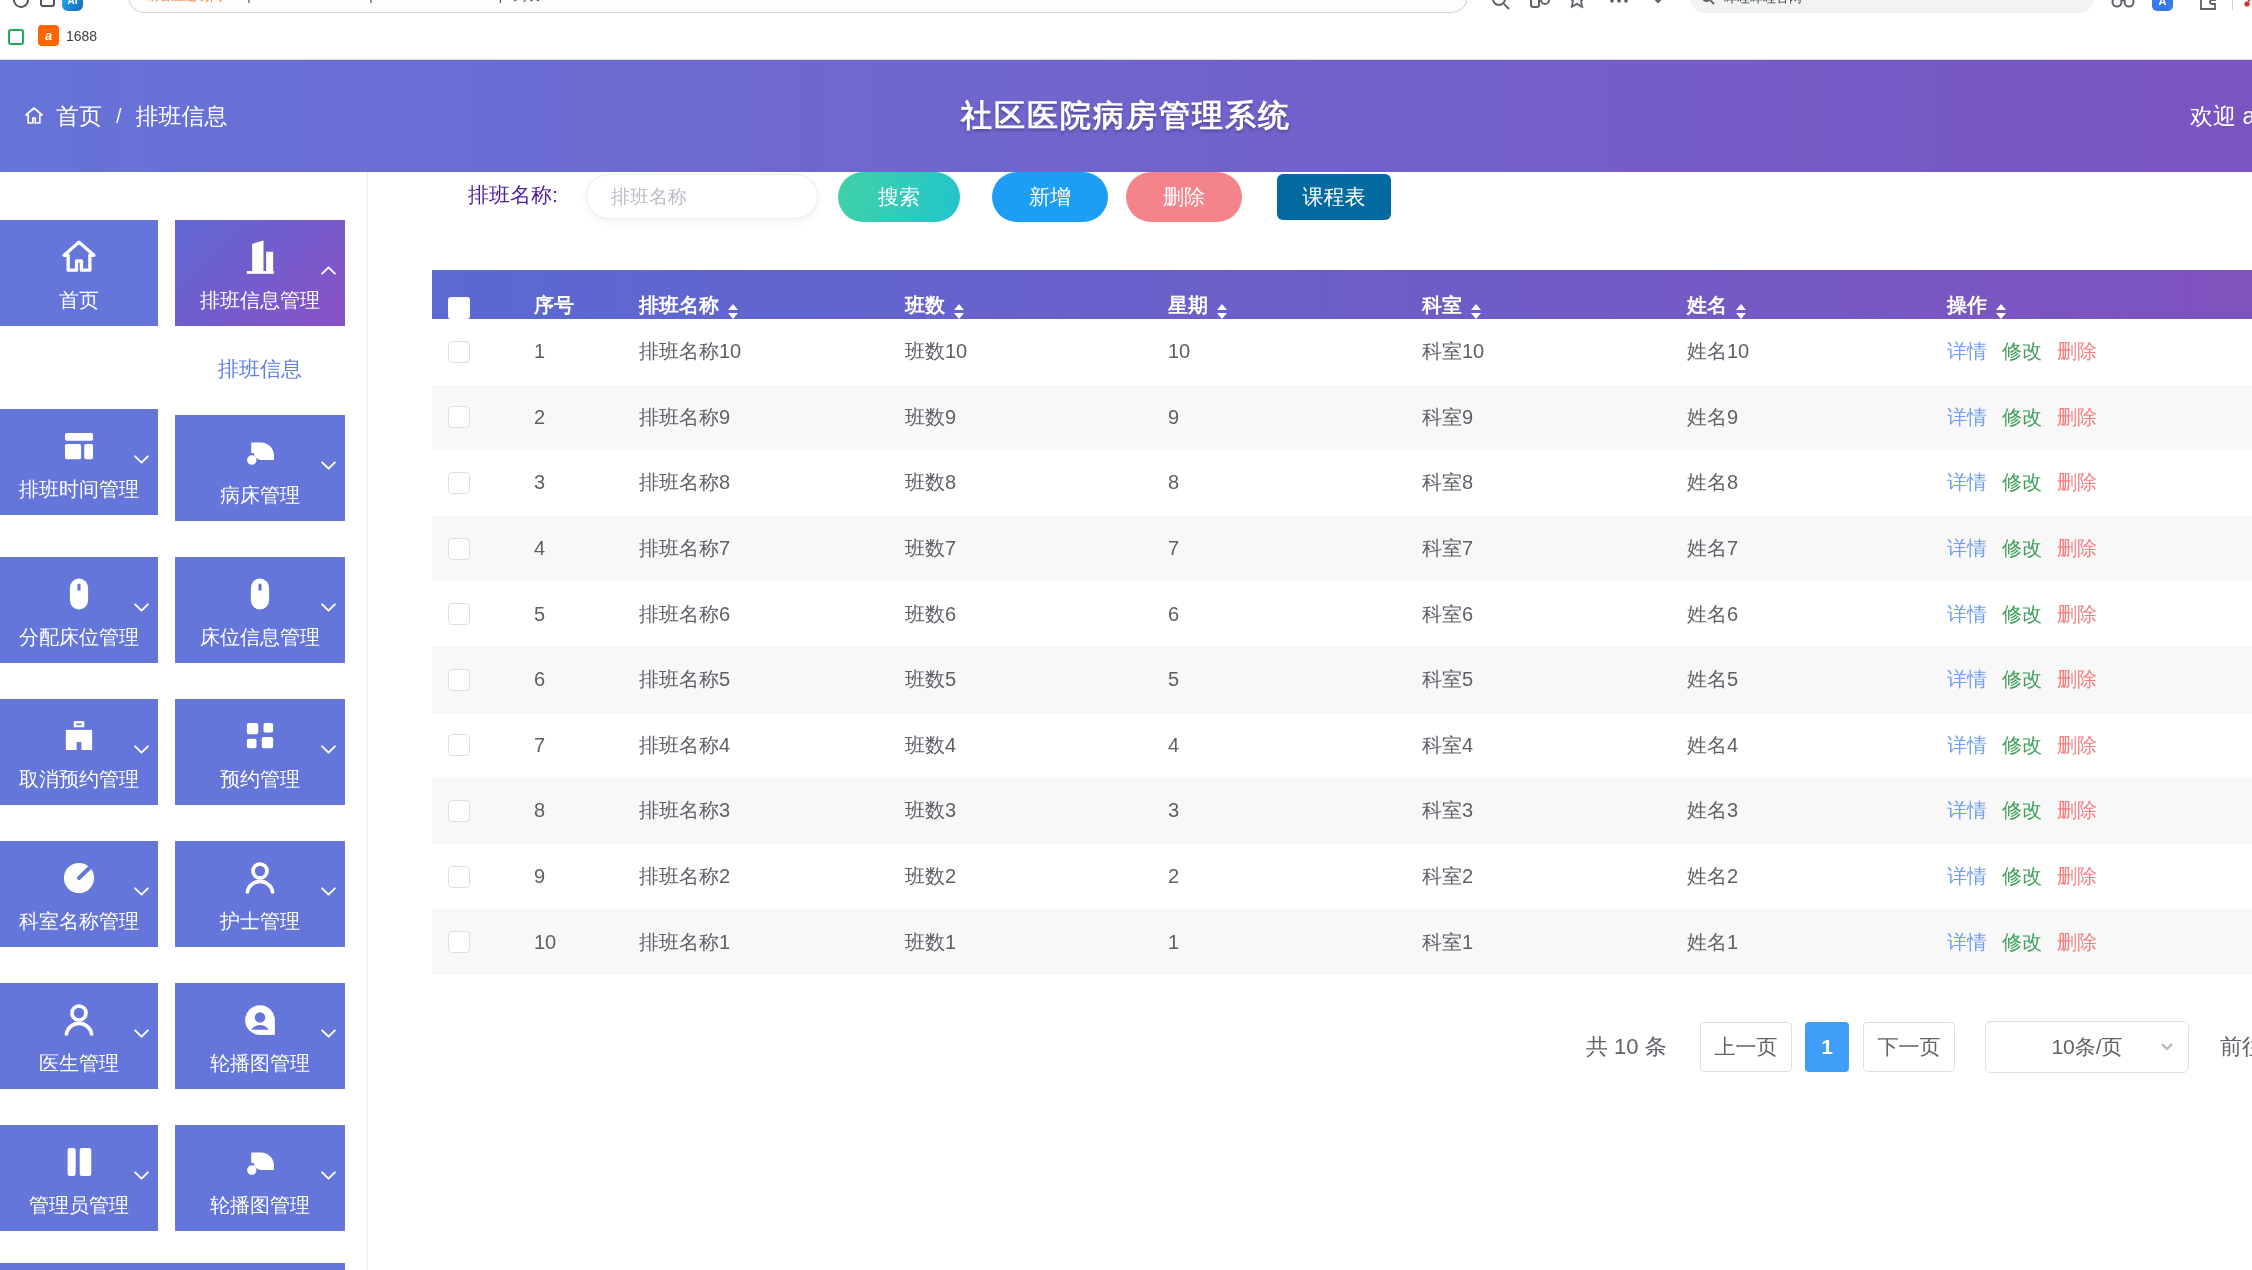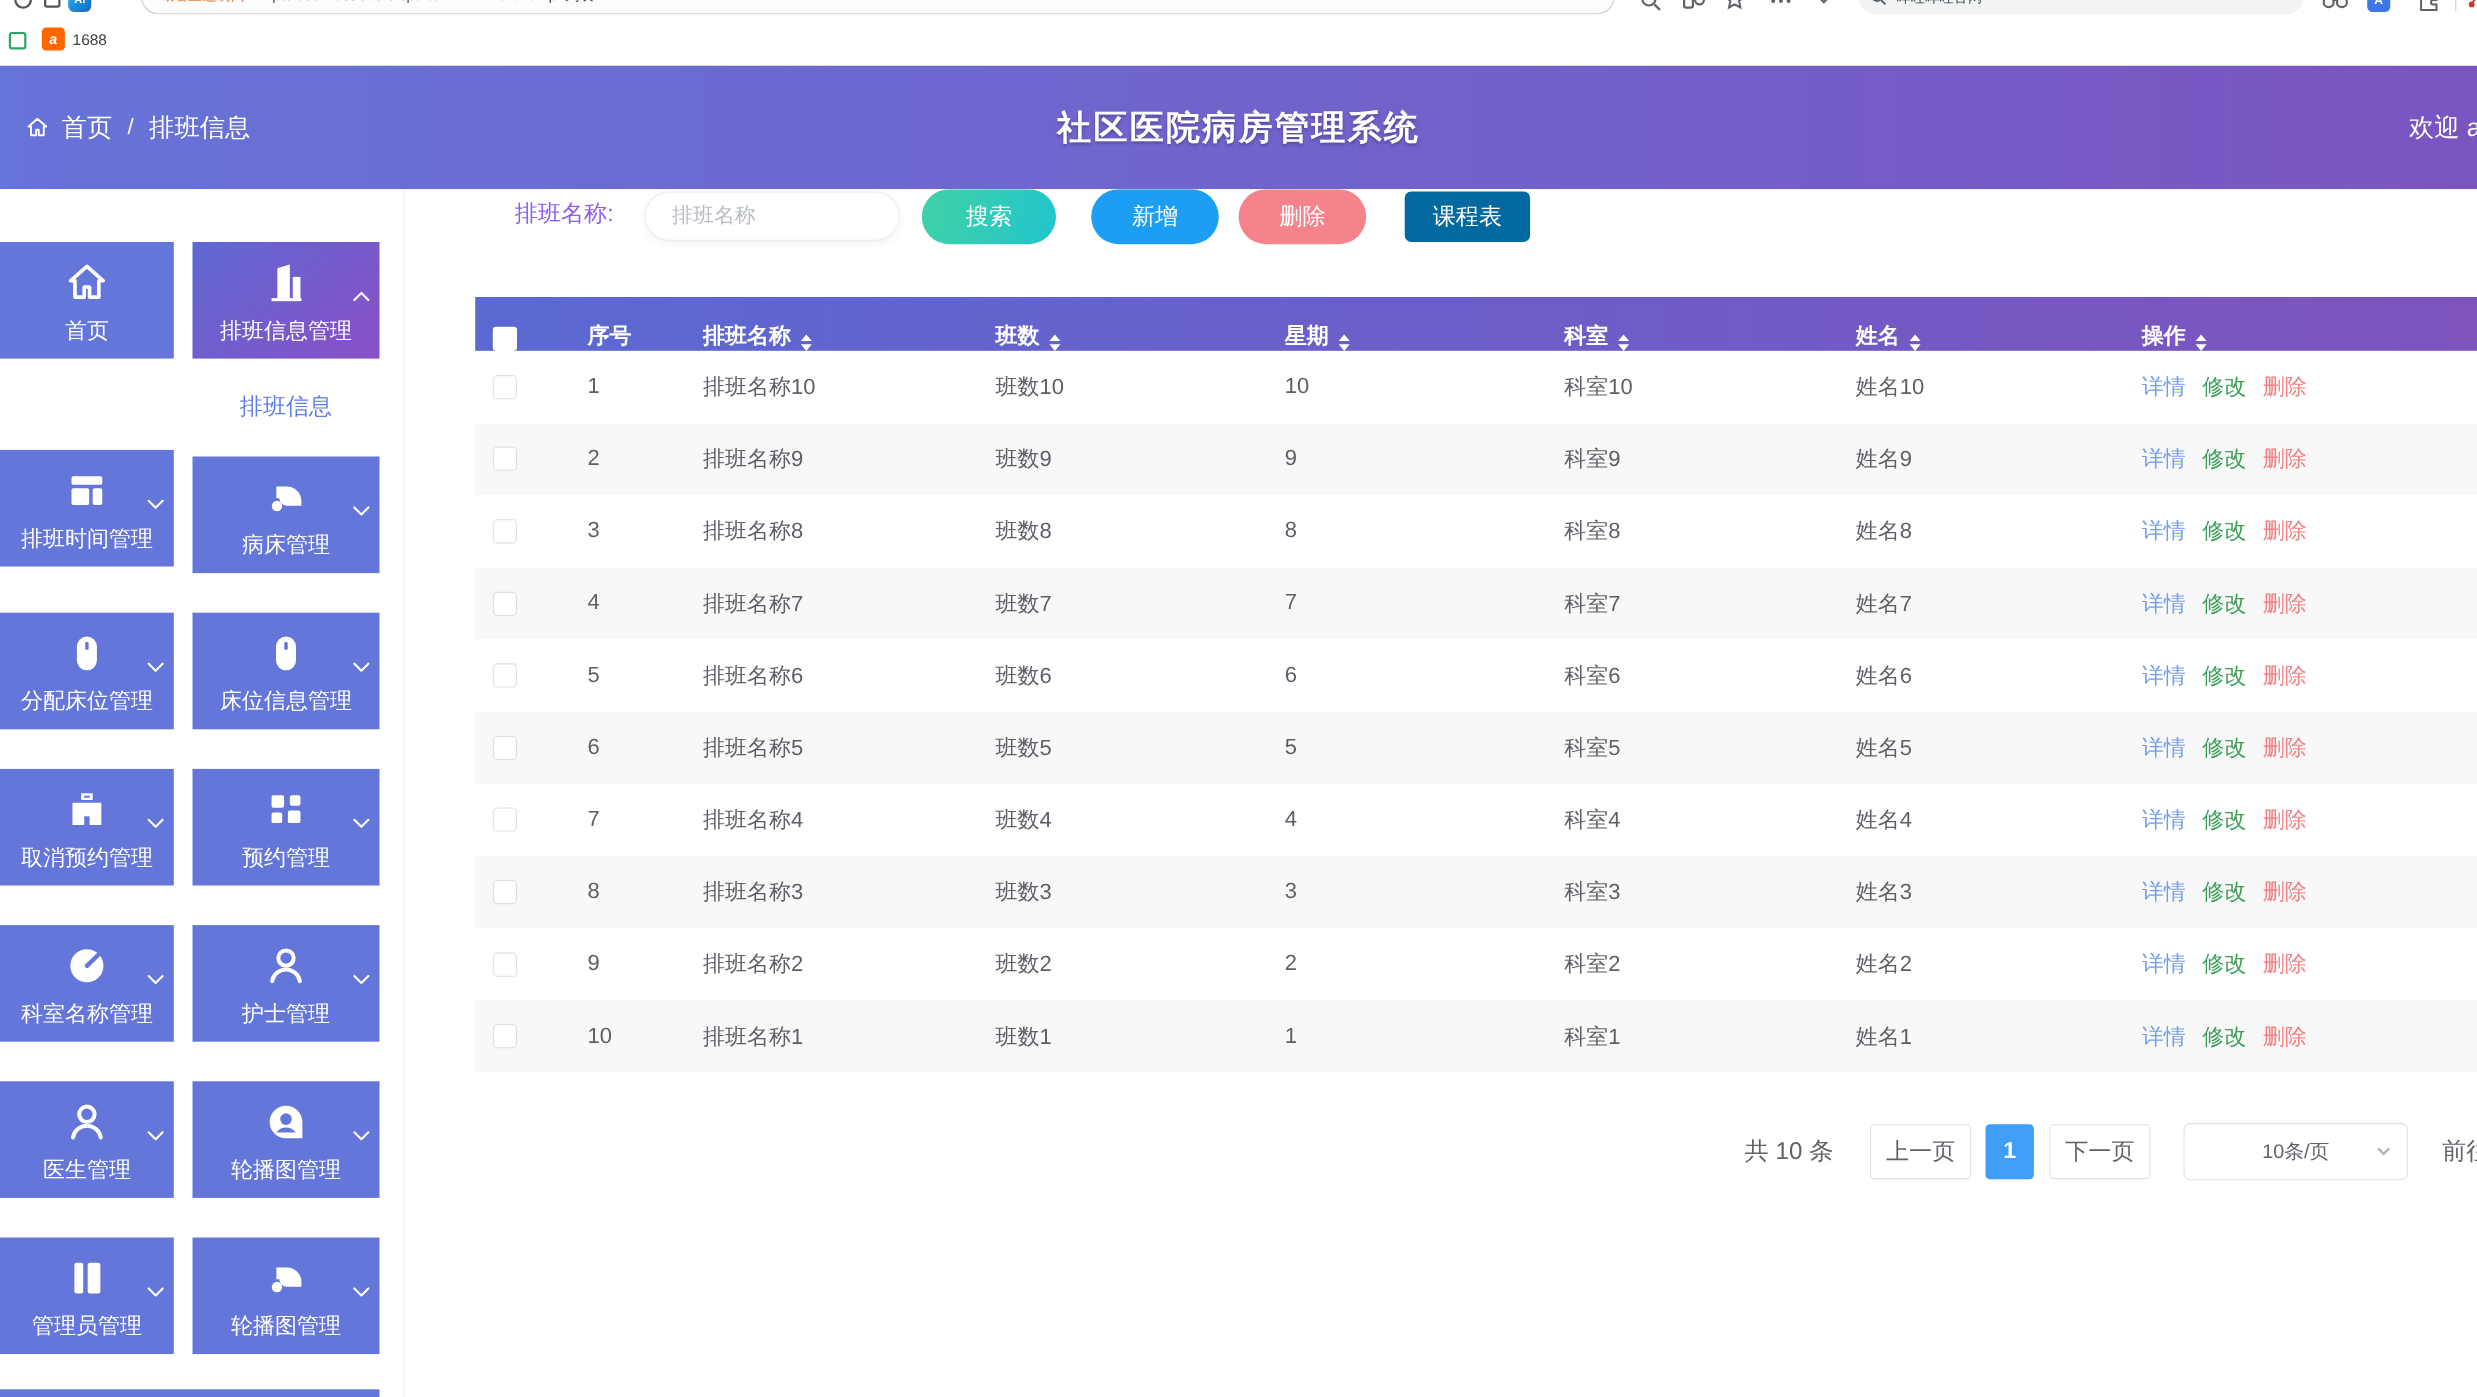--- a/index.html
+++ b/index.html
@@ -57,21 +57,21 @@
   .tile-icon svg{width:42px;height:42px;}
   .tile-label{position:absolute;left:0;right:0;bottom:12px;text-align:center;font-size:20px;white-space:nowrap;}
   .tile-chevron{position:absolute;right:8px;top:42px;}
   .submenu-link{position:absolute;left:175px;width:170px;top:183px;text-align:center;color:#5f7de8;font-size:21px;}
   .side-sliver{position:absolute;left:0;top:1091px;width:345px;height:7px;background:#6476d9;}
 
   
   .main{position:absolute;left:368px;top:172px;width:1884px;height:1098px;background:#fff;overflow:hidden;}
 
   
-  .filter-label{position:absolute;left:100px;top:11px;font-size:21px;color:#8b5cf6;line-height:46px;height:46px;top:0px;}
+  .filter-label{position:absolute;left:100px;top:11px;font-size:21px;color:#4c1d95;line-height:46px;height:46px;top:0px;}
   .filter-input{position:absolute;left:218px;top:2px;width:232px;height:45px;border:1px solid #ececec;border-radius:23px;
                 padding:0 24px;font-size:19px;color:#333;outline:none;box-shadow:0 3px 8px rgba(0,0,0,.05);
                 font-family:inherit;}
   .filter-input::placeholder{color:#b8bcc4;}
   .pill-btn{position:absolute;top:0;height:50px;border:none;border-radius:25px;color:#fff;font-size:21px;
             font-family:inherit;cursor:pointer;text-align:center;}
   .btn-search{left:470px;width:122px;background:linear-gradient(100deg,#40d1a6,#22c5cd);}
   .btn-add{left:624px;width:116px;background:#1b9ef3;}
   .btn-del{left:758px;width:116px;background:#f5838c;}
   .btn-schedule{position:absolute;left:909px;top:2px;width:114px;height:46px;border:none;border-radius:6px;
@@ -97,21 +97,21 @@
 
   
   .pg-total{position:absolute;left:1218px;top:850px;height:50px;line-height:50px;font-size:22px;color:#5f6368;}
   .pg-btn{position:absolute;top:850px;height:50px;background:#fff;border:1px solid #dcdfe6;border-radius:4px;
           font-size:21px;color:#5f6368;font-family:inherit;cursor:pointer;}
   .pg-prev{left:1332px;width:92px;}
   .pg-next{left:1495px;width:92px;}
   .pg-page{position:absolute;left:1437px;top:850px;width:44px;height:50px;border-radius:4px;background:#3f9ef8;
            color:#fff;font-size:21px;font-weight:bold;display:flex;align-items:center;justify-content:center;cursor:pointer;}
   .pg-size{position:absolute;left:1617px;top:849px;width:204px;height:52px;border:1px solid #dcdfe6;border-radius:6px;
-           background:#fff;display:flex;align-items:center;justify-content:center;font-size:18px;color:#5f6368;cursor:pointer;}
+           background:#fff;display:flex;align-items:center;justify-content:center;font-size:21px;color:#5f6368;cursor:pointer;}
   .pg-size .chev{position:absolute;right:14px;top:20px;color:#b0b3bb;}
   .pg-goto{position:absolute;left:1852px;top:850px;height:50px;line-height:50px;font-size:22px;color:#5f6368;white-space:nowrap;}
 </style>
 </head>
 <body>
 
 <div class="screen">
 
   <div class="browser-bar">
     <svg class="bb-item reload-ic" width="20" height="24" viewBox="0 0 20 24">

